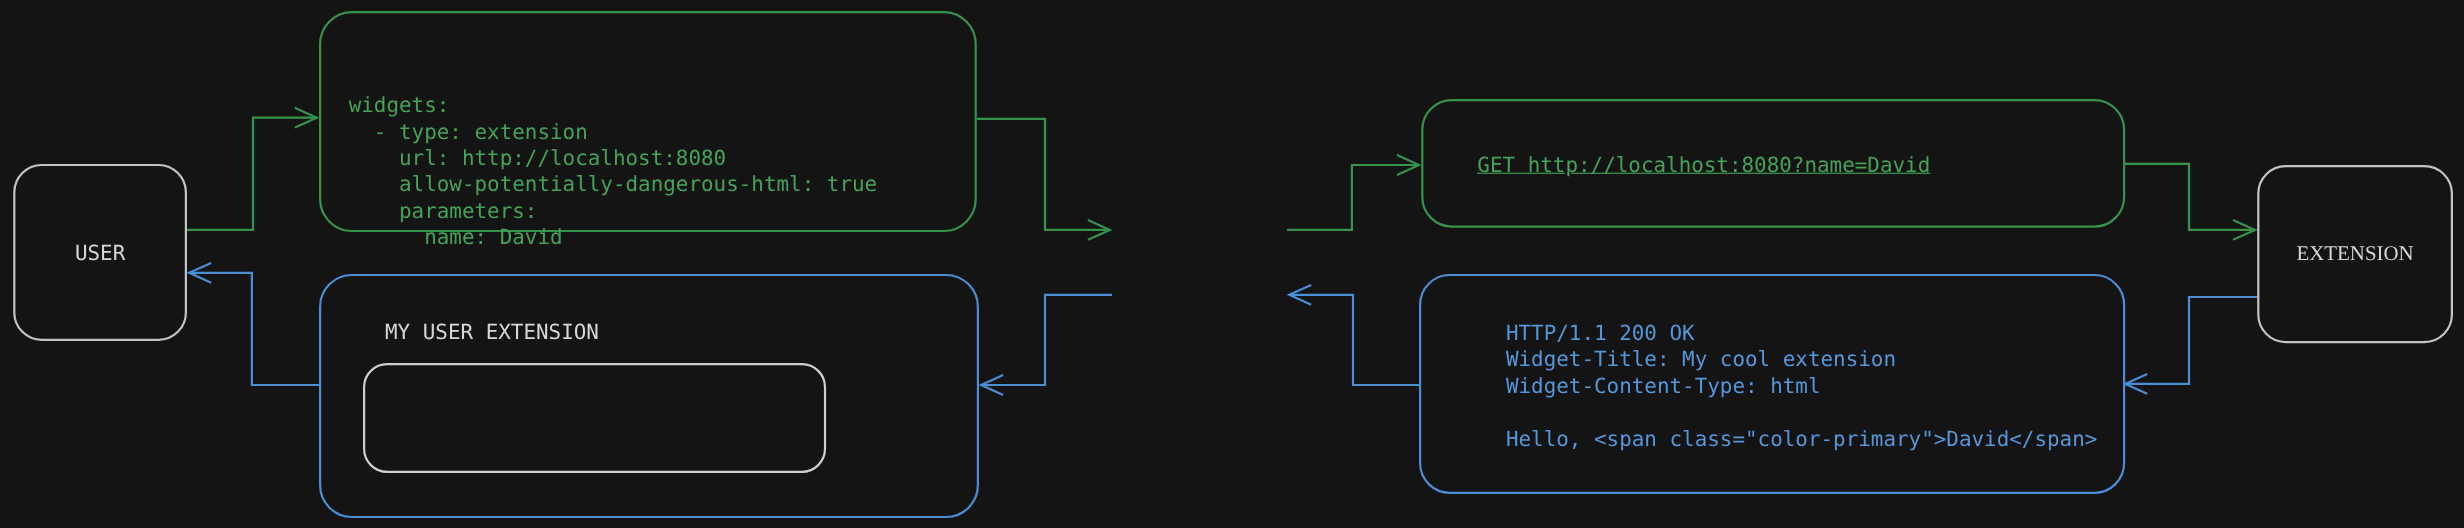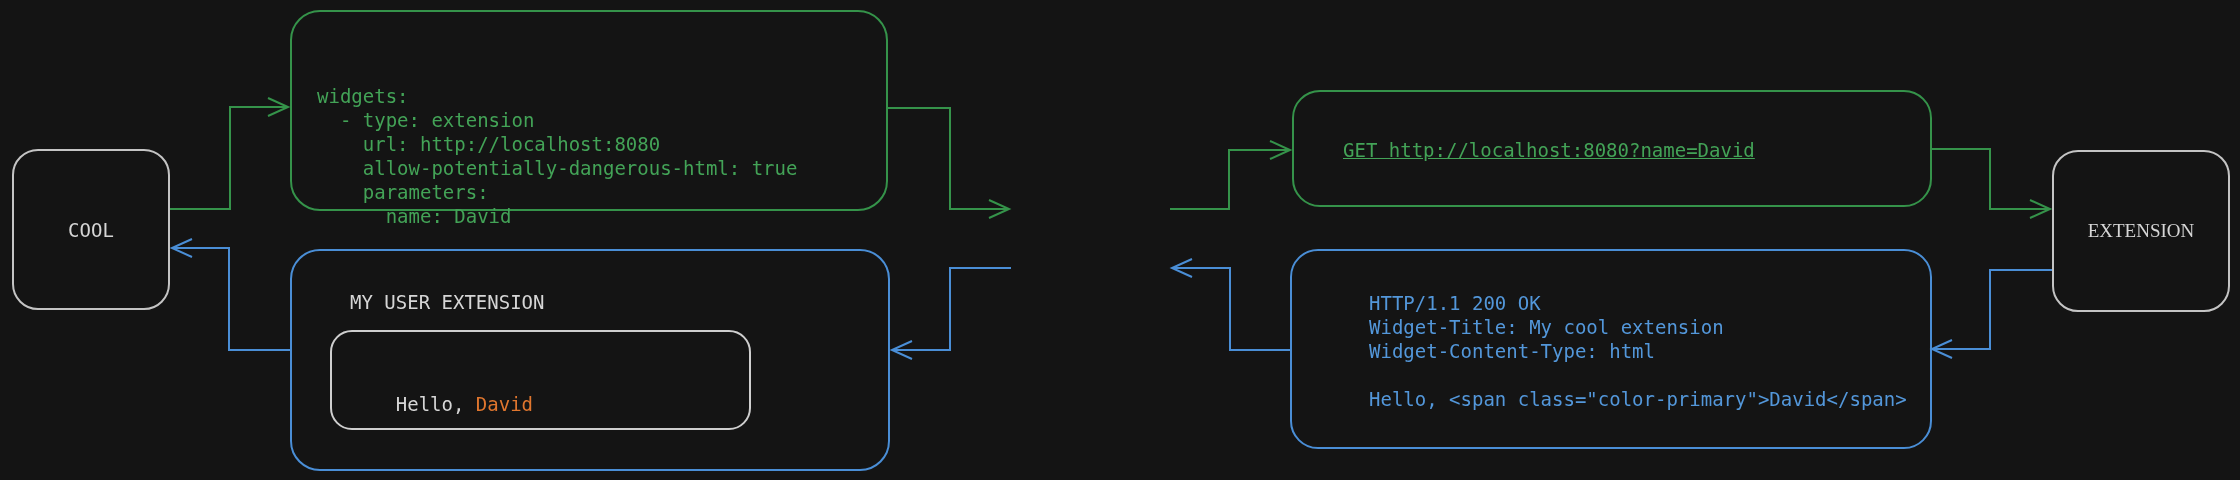--- a/index.html
+++ b/index.html
@@ -122,42 +122,39 @@
     <path class="g" d="M888 108 H950 V209 H1009" marker-end="url(#arrow-g)"></path>
     <path class="g" d="M1170 209 H1229 V150 H1290" marker-end="url(#arrow-g)"></path>
     <path class="g" d="M1930 149 H1990 V209 H2050" marker-end="url(#arrow-g)"></path>
     <path class="b" d="M2052 270 H1990 V349 H1932" marker-end="url(#arrow-b)"></path>
     <path class="b" d="M1290 350 H1230 V268 H1172" marker-end="url(#arrow-b)"></path>
     <path class="b" d="M1011 268 H950 V350 H892" marker-end="url(#arrow-b)"></path>
     <path class="b" d="M290 350 H229 V248 H172" marker-end="url(#arrow-b)"></path>
   </svg>
 
   <div class="node" id="user-node">
-    <span>COOL</span>
+    <span>USER</span>
   </div>
 
 
   <div class="node" id="extension-node">
     <span>EXTENSION</span>
   </div>
 
   <div class="codebox" id="config-box"></div>
   <pre class="code" id="config-code">widgets:
   - type: extension
     url: http://localhost:8080
     allow-potentially-dangerous-html: true
     parameters:
       name: David</pre>
 
   <div class="codebox" id="widget-box"></div>
   <div id="widget-title">MY USER EXTENSION</div>
   <div id="inner-widget-box"></div>
-  <div id="widget-greeting">
-    <span>Hello, </span><span class="name">David</span>
-  </div>
 
   <div class="codebox" id="request-box"></div>
   <pre class="code" id="request-code">GET http://localhost:8080?name=David</pre>
 
   <div class="codebox" id="response-box"></div>
   <pre class="code" id="response-code">HTTP/1.1 200 OK
 Widget-Title: My cool extension
 Widget-Content-Type: html
 
 Hello, &lt;span class="color-primary"&gt;David&lt;/span&gt;</pre>

